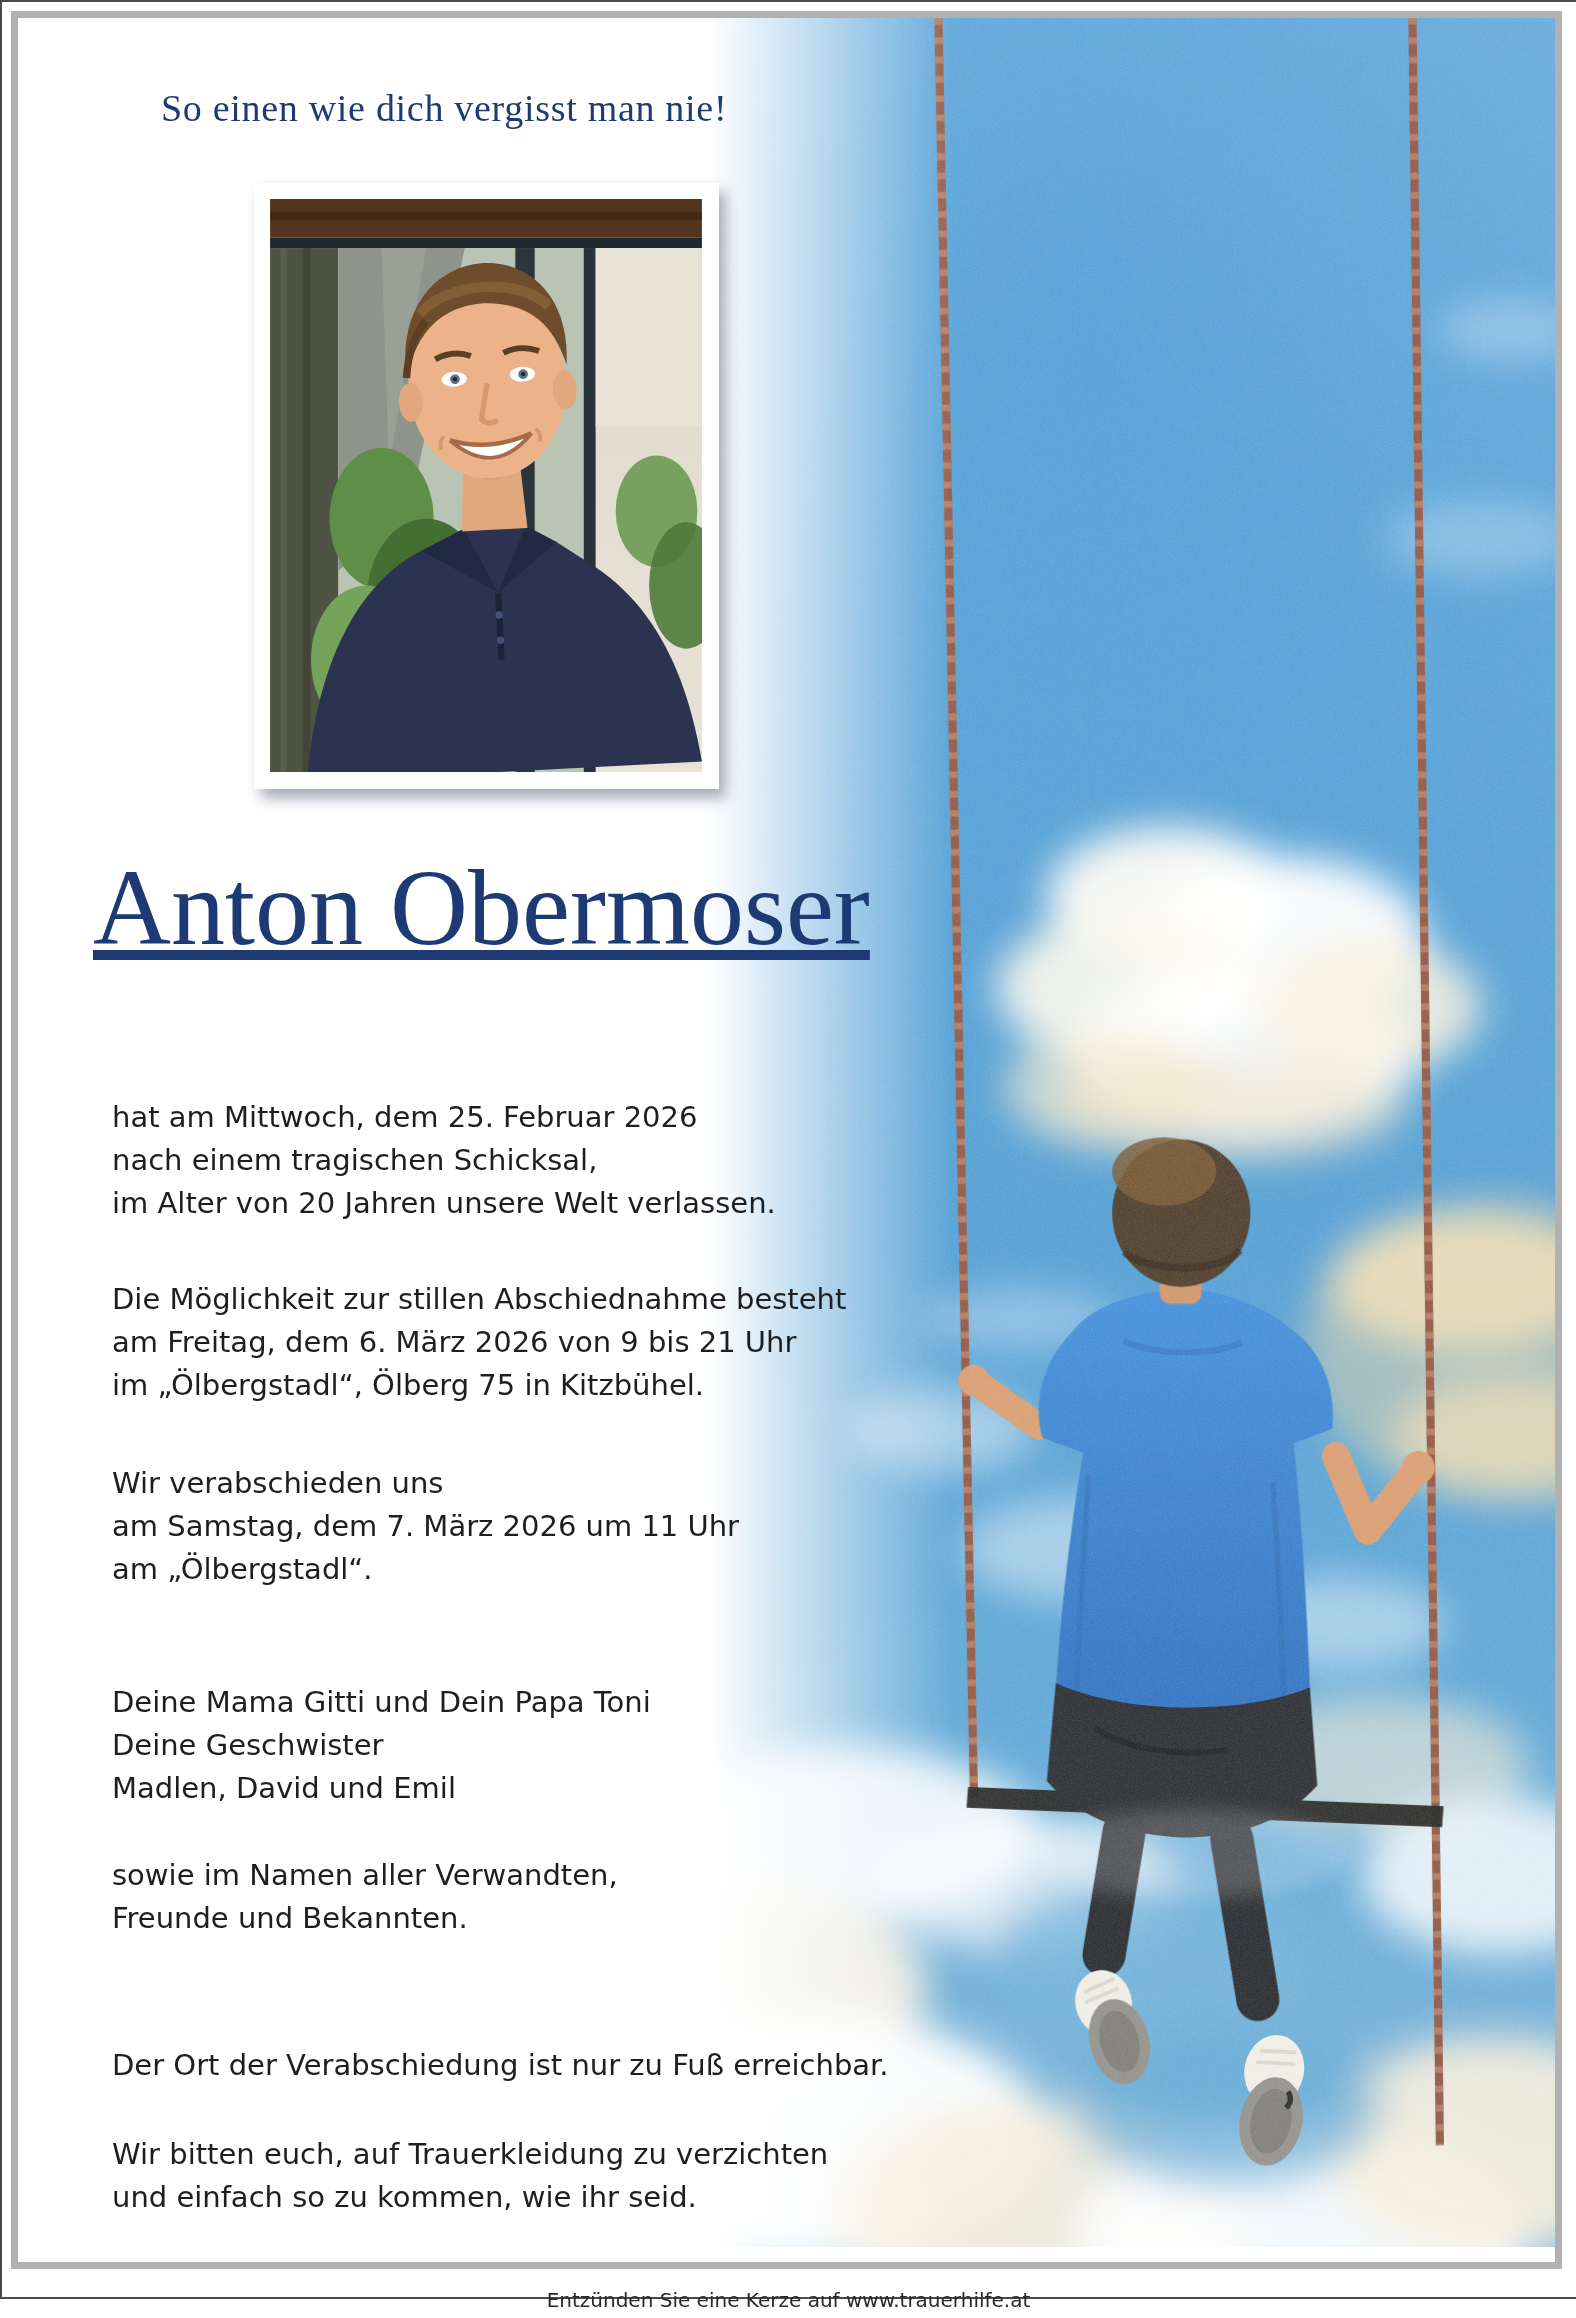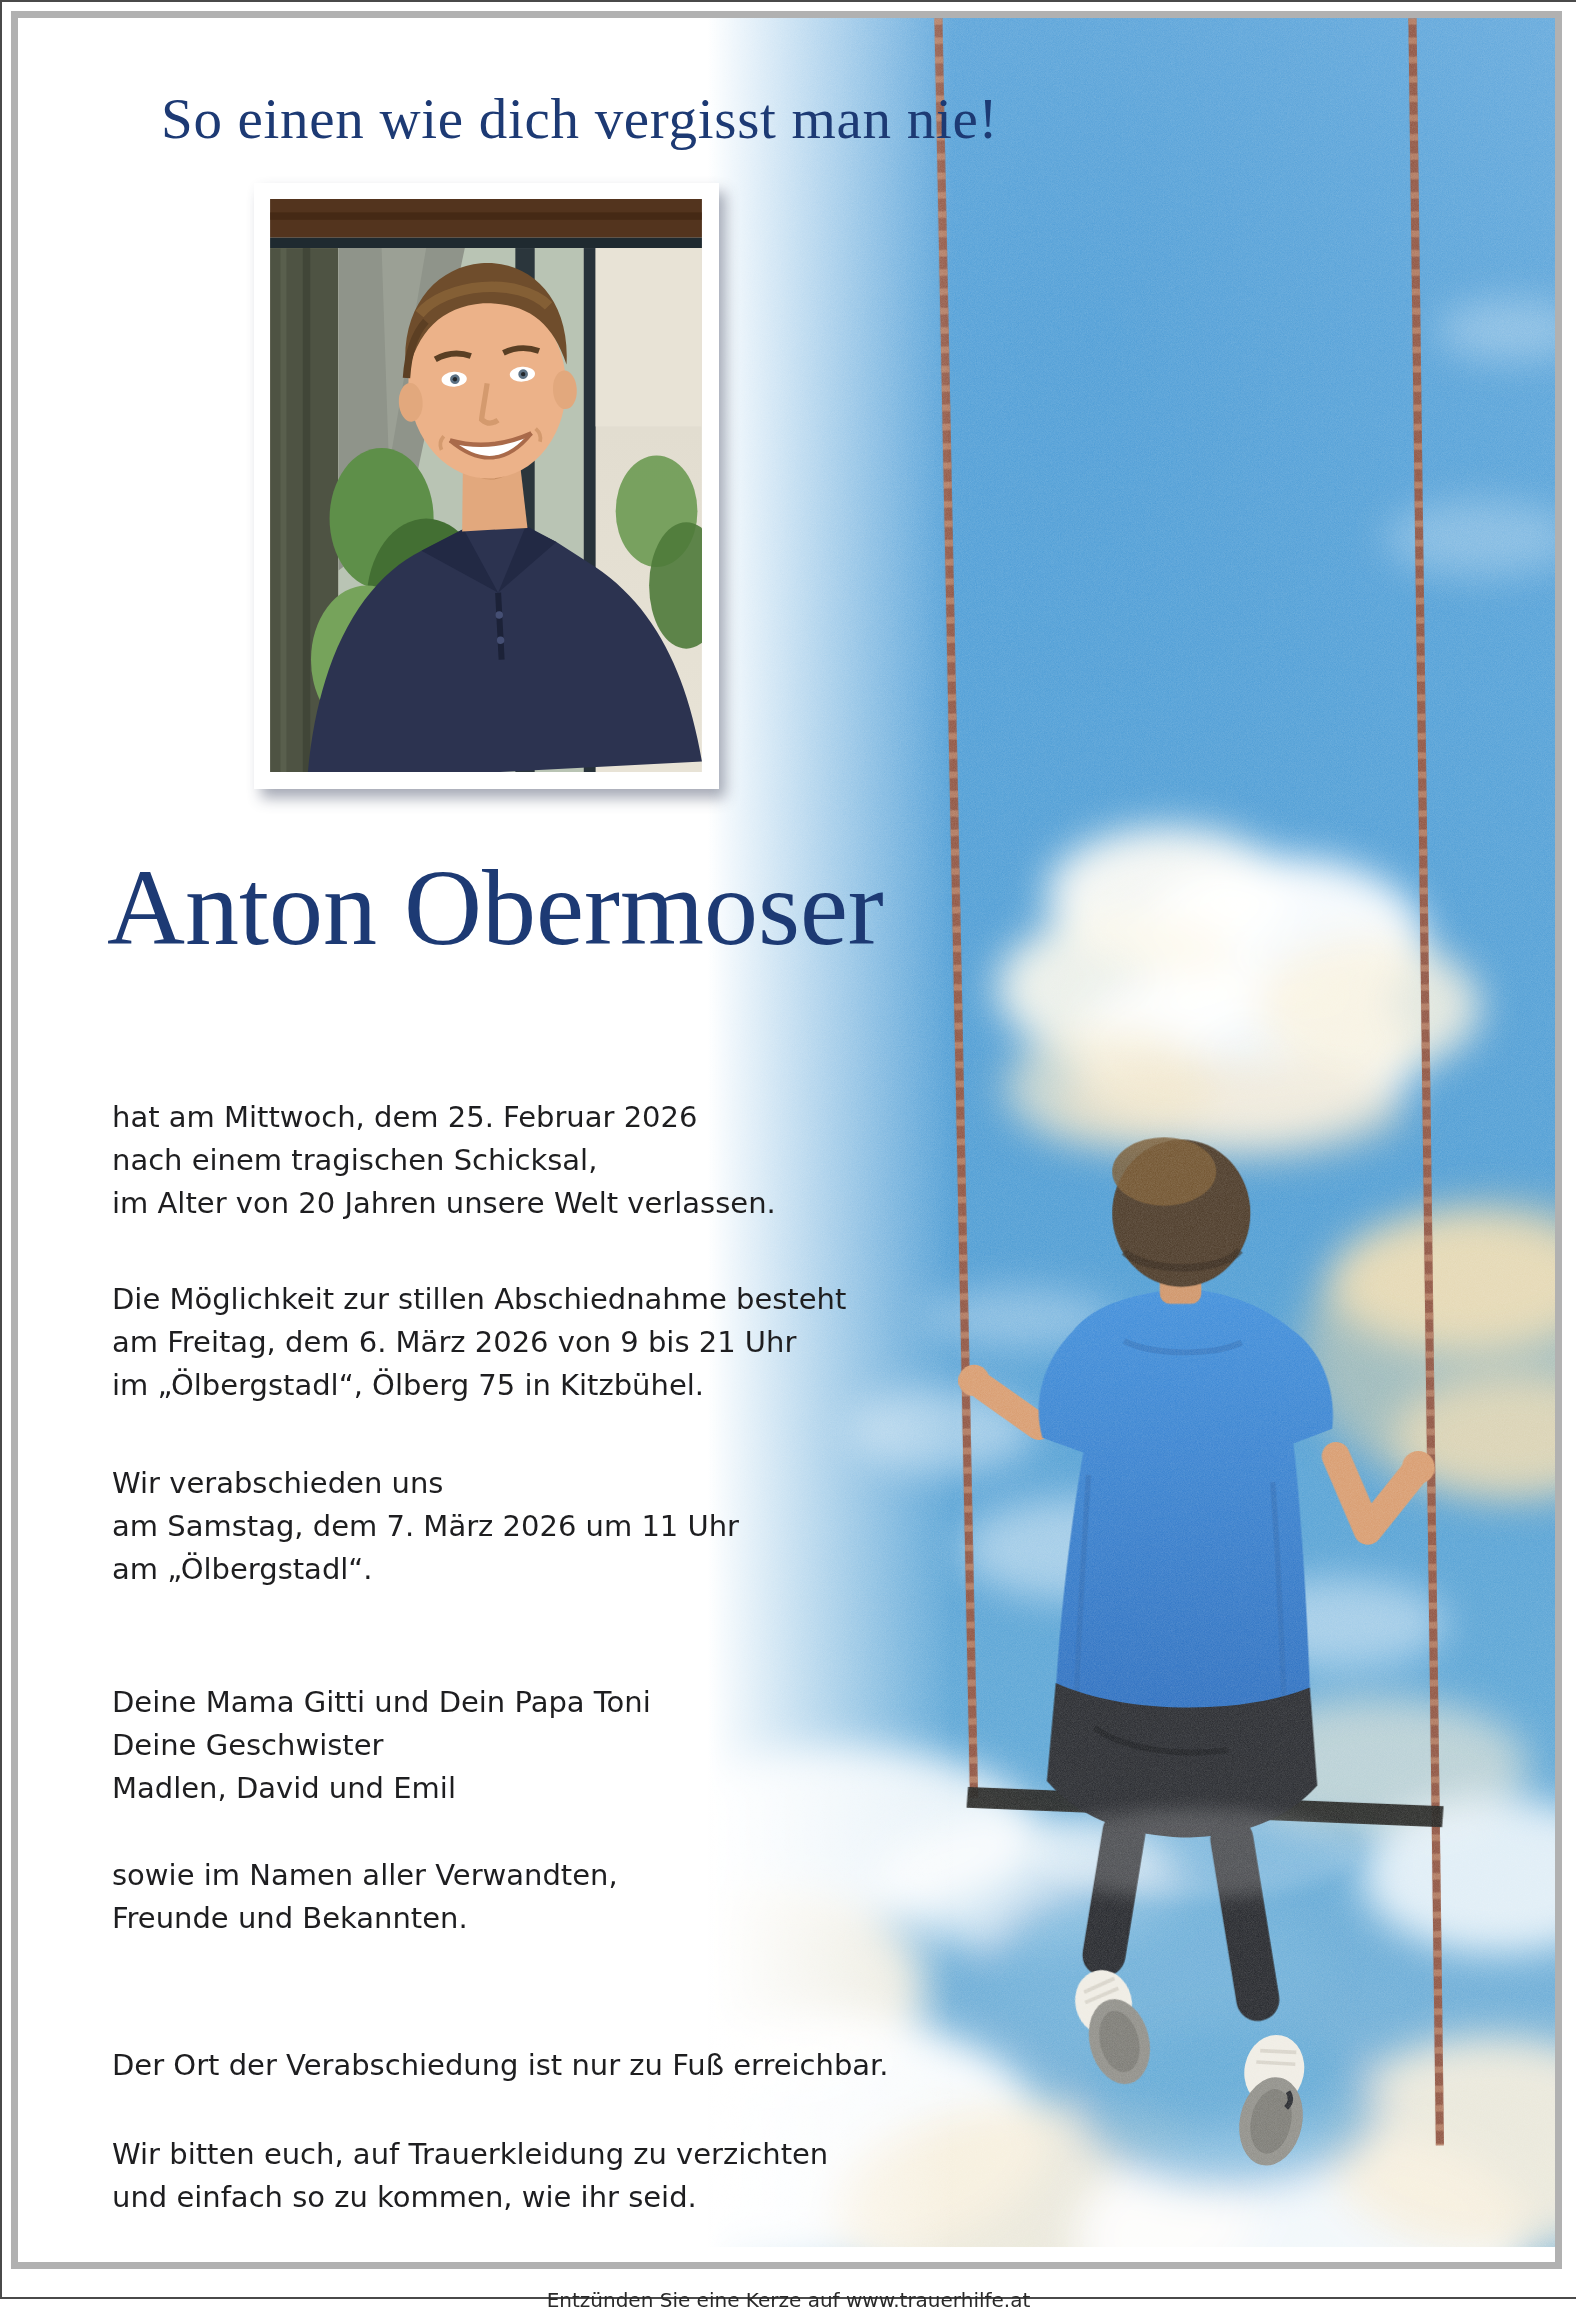--- a/index.html
+++ b/index.html
@@ -18,33 +18,33 @@
   }
   .card-inner{position:absolute;left:0;top:0;width:1537px;height:2229px;}
 
   
   .artwork{position:absolute;top:0;right:0;width:847px;height:2229px;}
   .artwork svg{display:block;width:100%;height:100%;}
 
   .headline{
     position:absolute;left:143px;top:68px;
     font-family:"Liberation Serif", serif;
-    font-size:57px;letter-spacing:0.7px;color:#1d3a74;white-space:nowrap;
+    font-size:38px;letter-spacing:0.7px;color:#1d3a74;white-space:nowrap;
   }
   .photo{
     position:absolute;left:236px;top:165px;width:432px;height:573px;
     background:#ffffff;padding:16.4px;
     box-shadow:7.4px 9px 13.4px rgba(55,65,90,.45);
   }
   .photo svg{display:block;width:432px;height:573px;}
 
   .name{
-    position:absolute;left:89px;top:831px;width:795px;
+    position:absolute;left:75px;top:831px;width:795px;
     font-family:"Liberation Serif", serif;
-    font-size:108px;color:#1d3a74;white-space:nowrap;line-height:1.1;
+    font-size:108px;color:#1d3a74;white-space:nowrap;line-height:1.1;text-decoration:underline;
   }
   .nickname{
     position:absolute;left:89px;top:972px;width:788px;text-align:center;
     font-family:"Liberation Serif", serif;
     font-size:51px;color:#1d3a74;
   }
   .para{
     position:absolute;left:94px;margin:0;
     font-size:29px;line-height:43px;color:#1e1e20;white-space:nowrap;
   }

